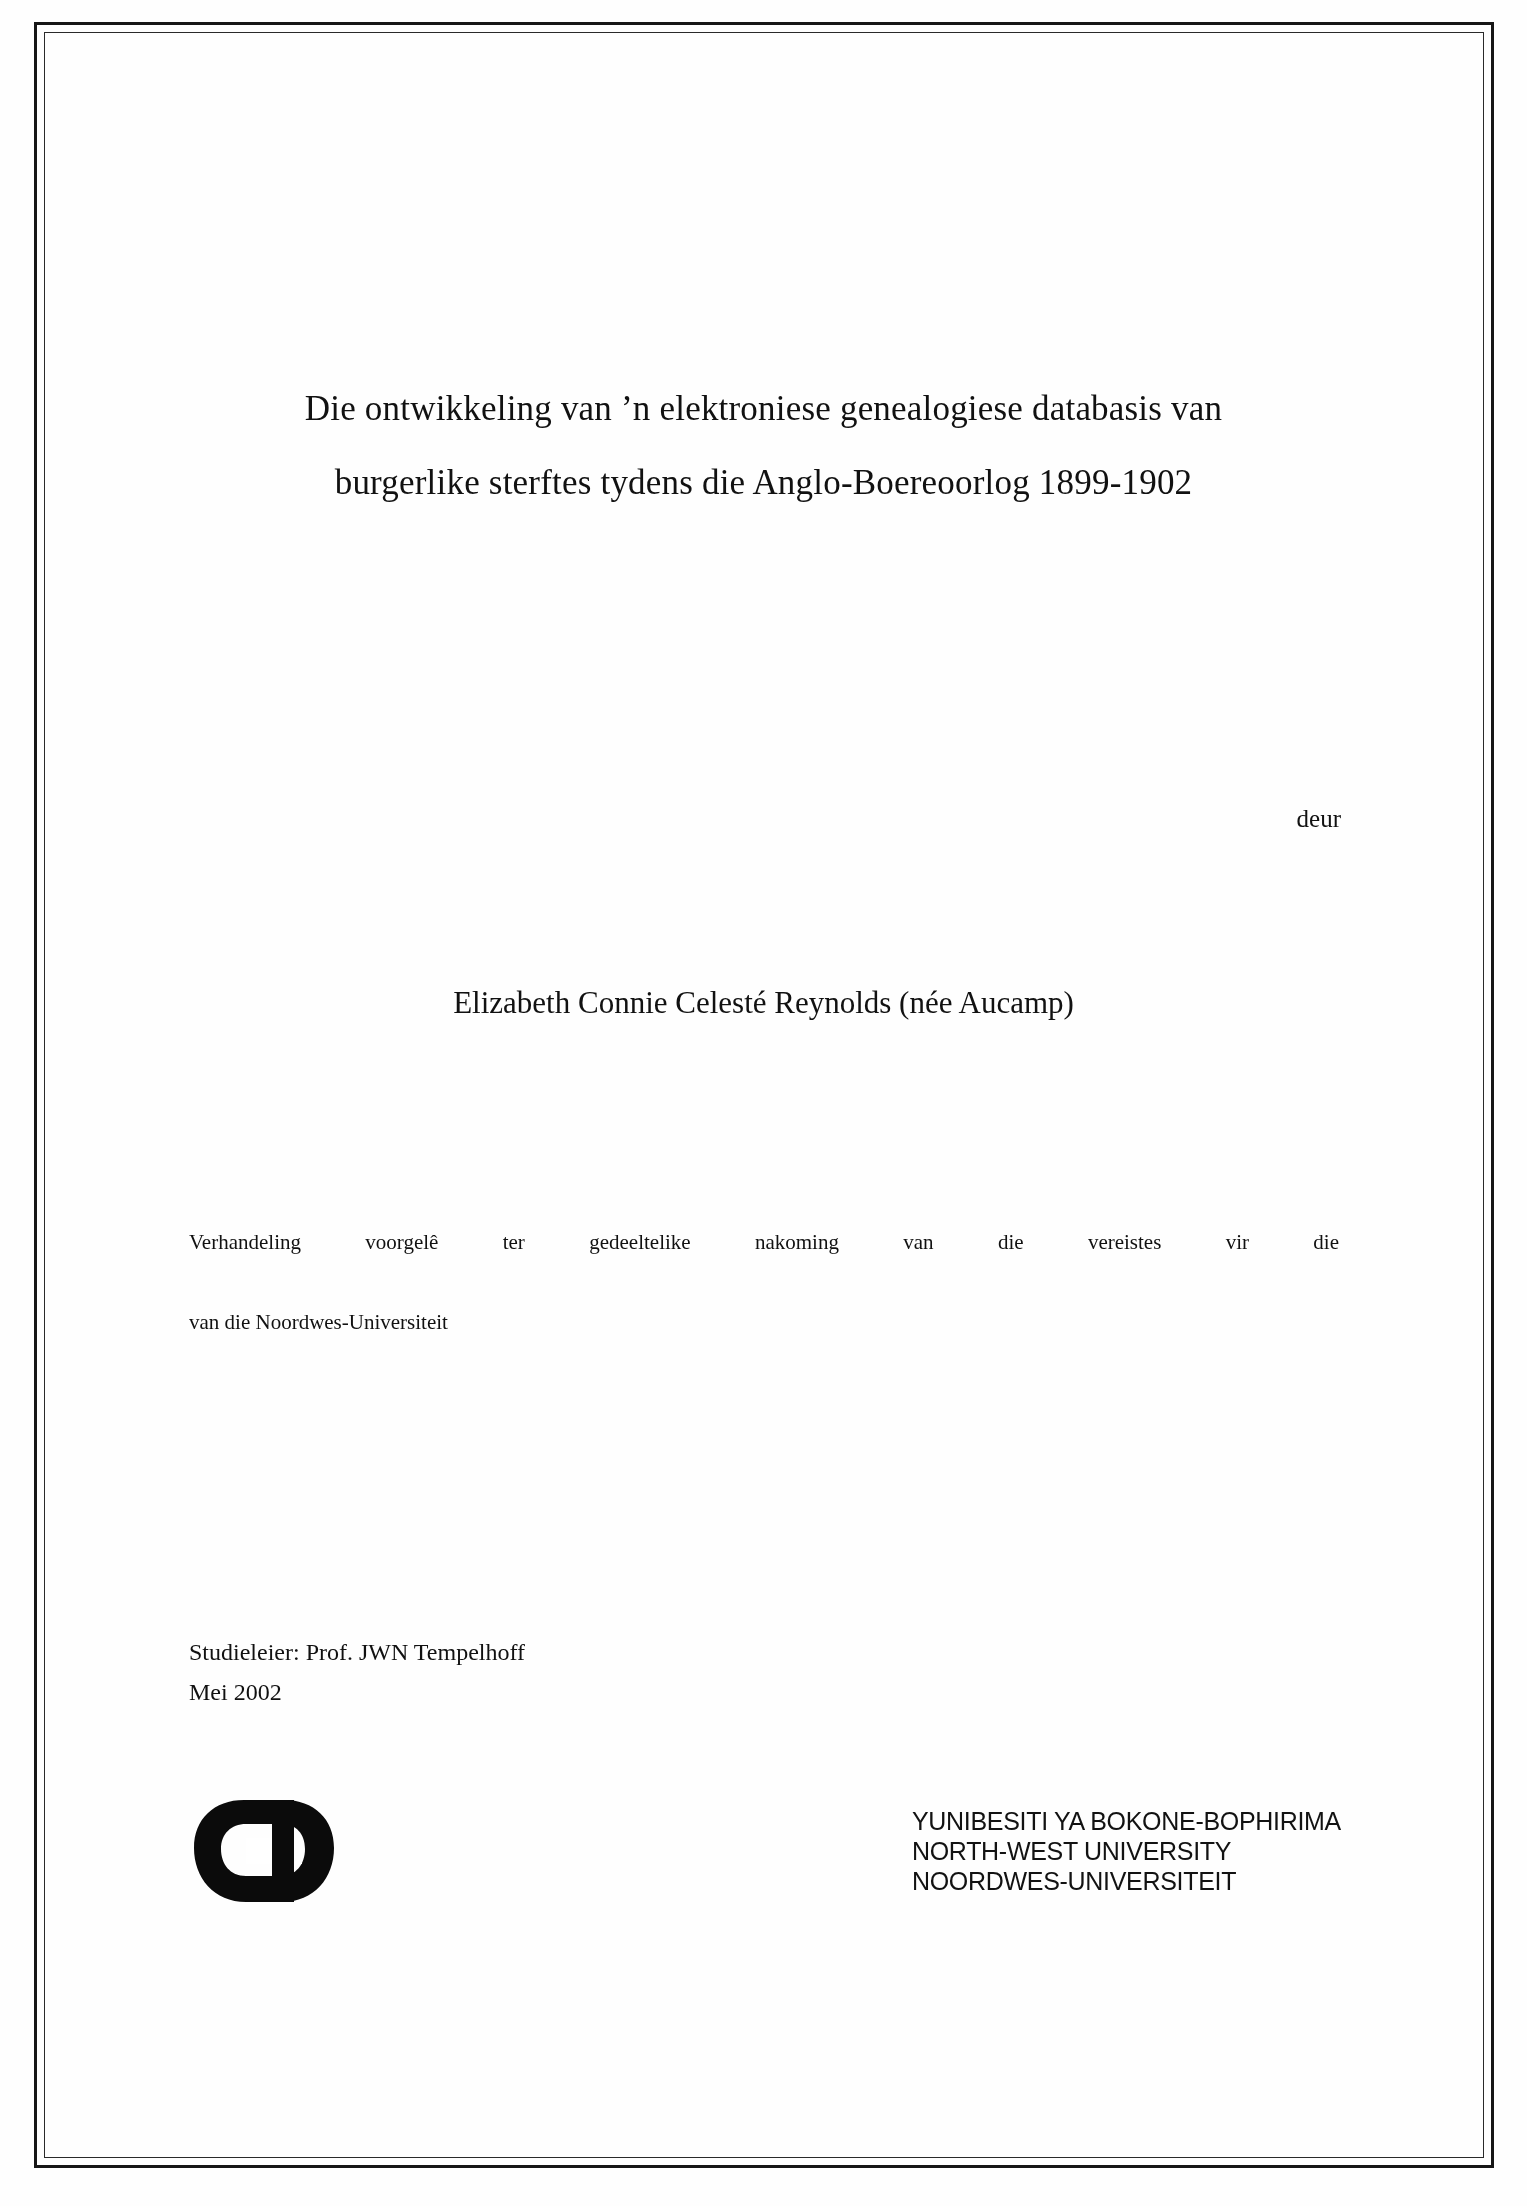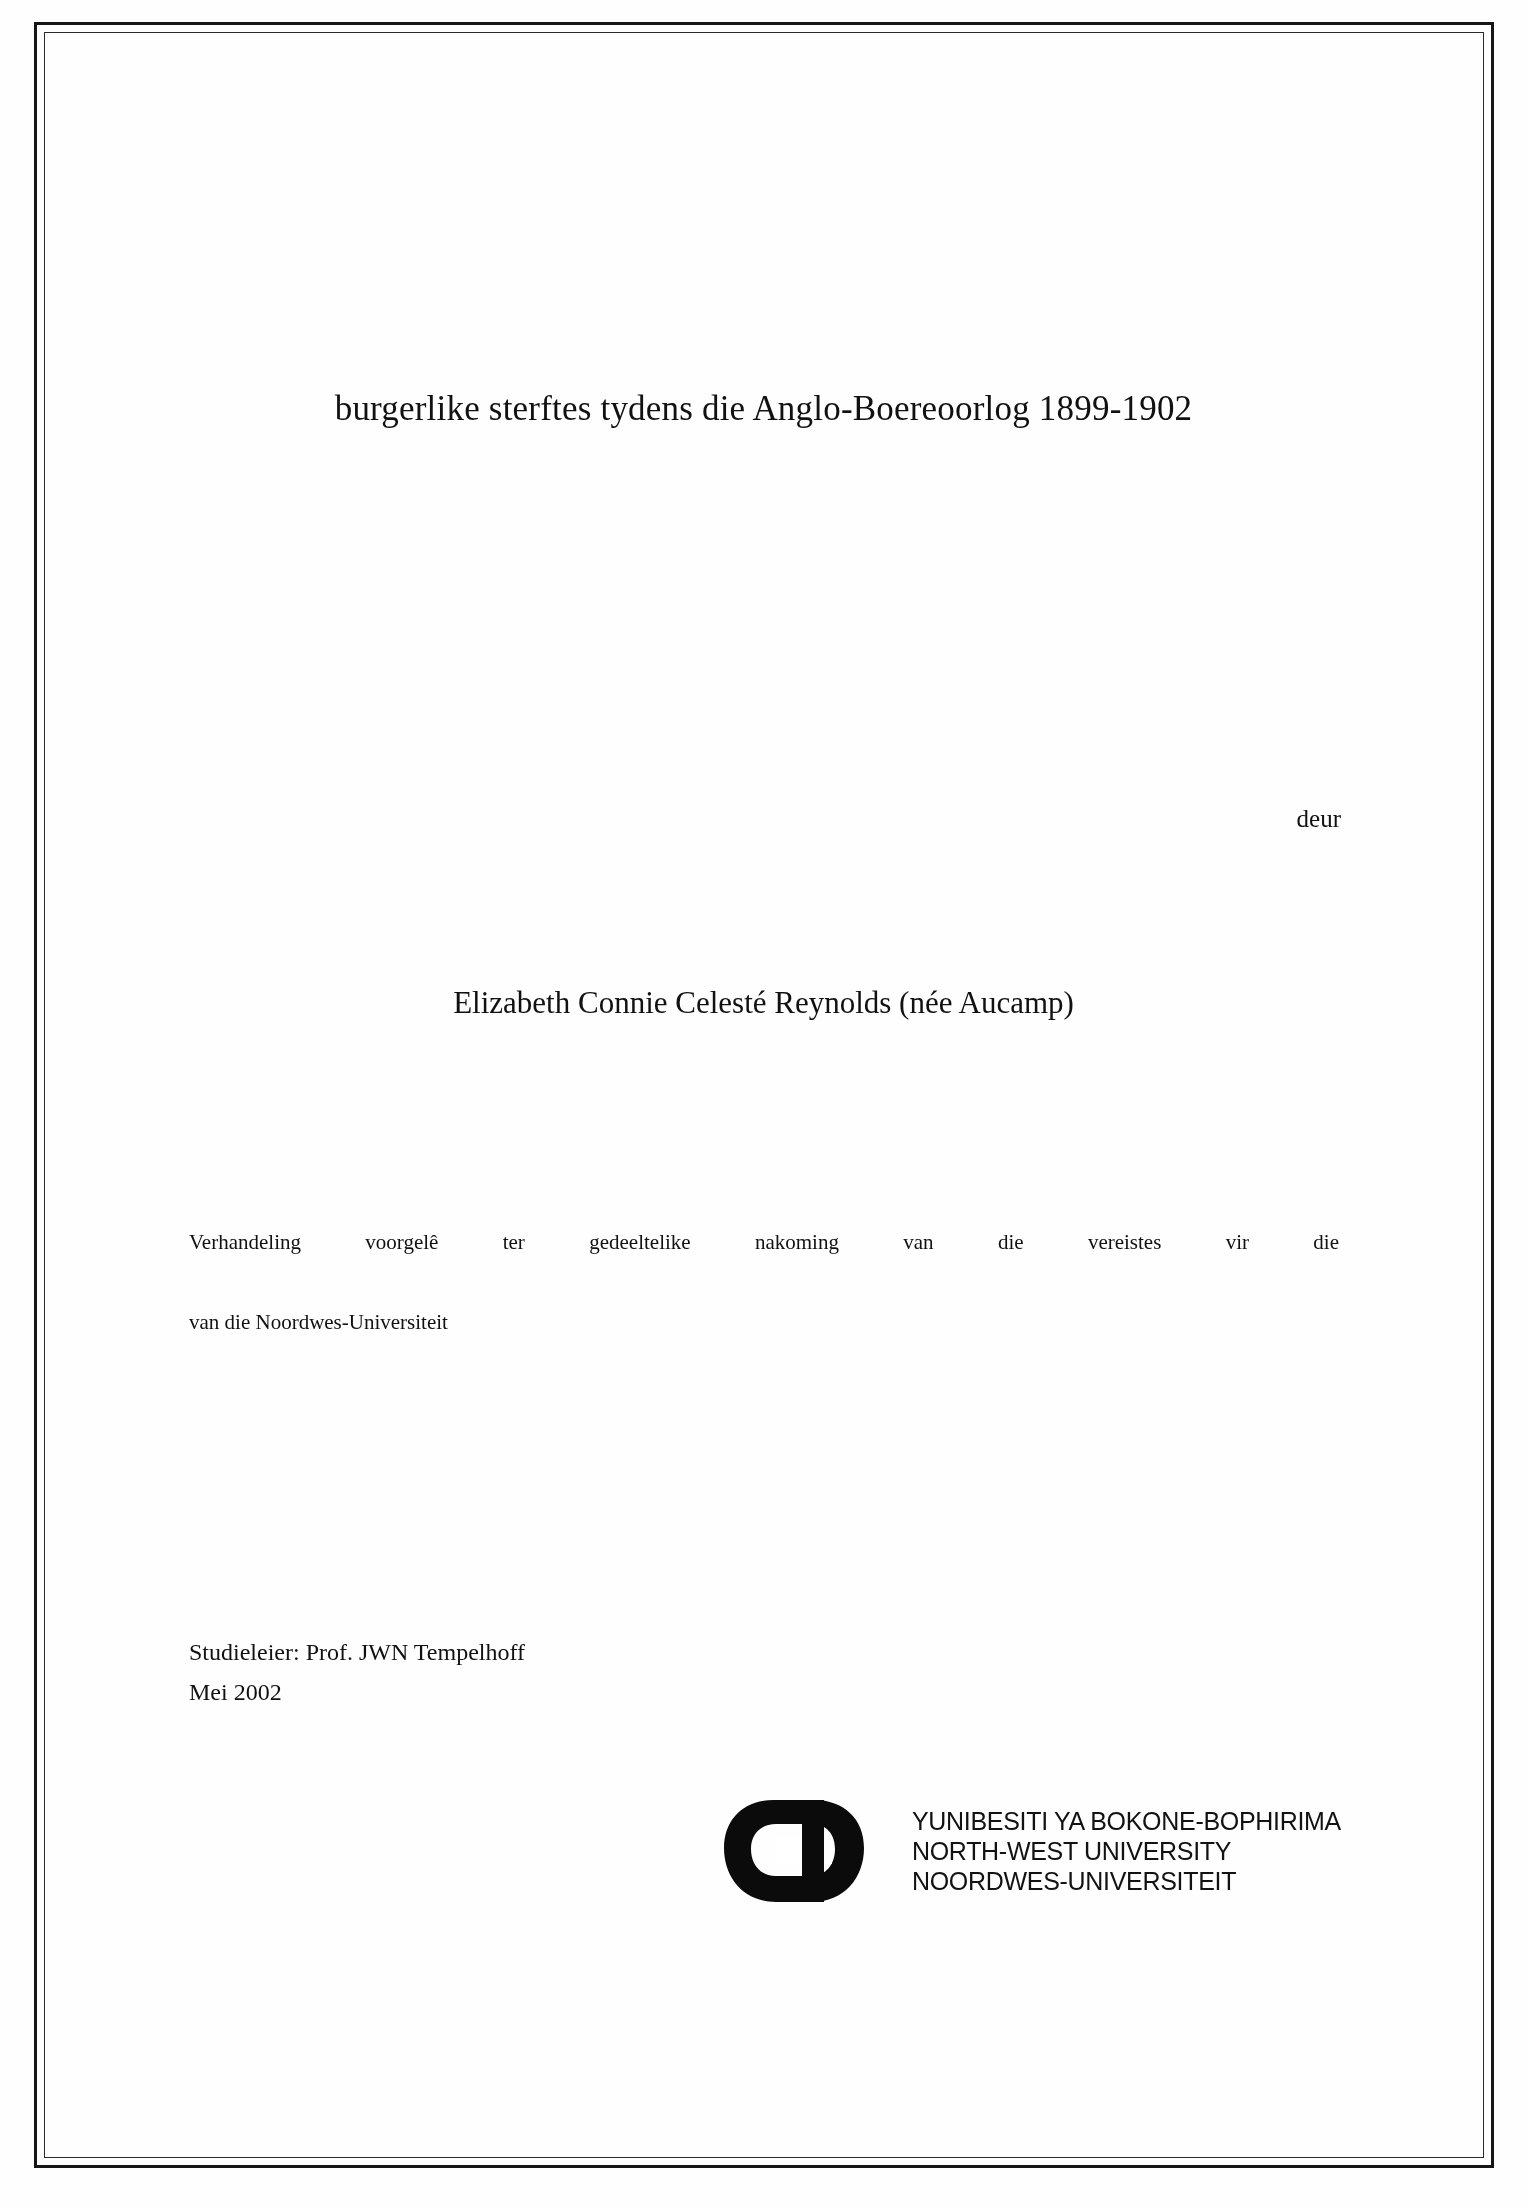--- a/index.html
+++ b/index.html
@@ -115,21 +115,21 @@
     line-height: 40px;
   }
 
   .logo-block {
     position: absolute;
     top: 1792px;
     left: 0;
     width: 1155px;
     display: flex;
     align-items: center;
-    justify-content: flex-end;
+    justify-content: space-between;
   }
   .logo-mark {
     width: 184px;
     height: 118px;
     margin-right: 12px;
     flex: none;
   }
   .logo-text {
     font-family: "Liberation Sans", sans-serif;
     font-size: 25px;
@@ -143,20 +143,21 @@
 <body>
 
 <div class="page">
 
   <div class="scan-border-outer"></div>
   <div class="scan-border-inner"></div>
 
   <div class="content">
 
     <div class="title-block">
+      <div class="title-line">Die ontwikkeling van ’n elektroniese genealogiese databasis van</div>
       <div class="title-line">burgerlike sterftes tydens die Anglo-Boereoorlog 1899-1902</div>
     </div>
 
     <div class="deur">deur</div>
 
     <div class="author">Elizabeth Connie Celesté Reynolds (née Aucamp)</div>
 
     <div class="statement">
       <div class="just">Verhandeling voorgelê ter gedeeltelike nakoming van die vereistes vir die</div>
       <div>van die Noordwes-Universiteit</div>

